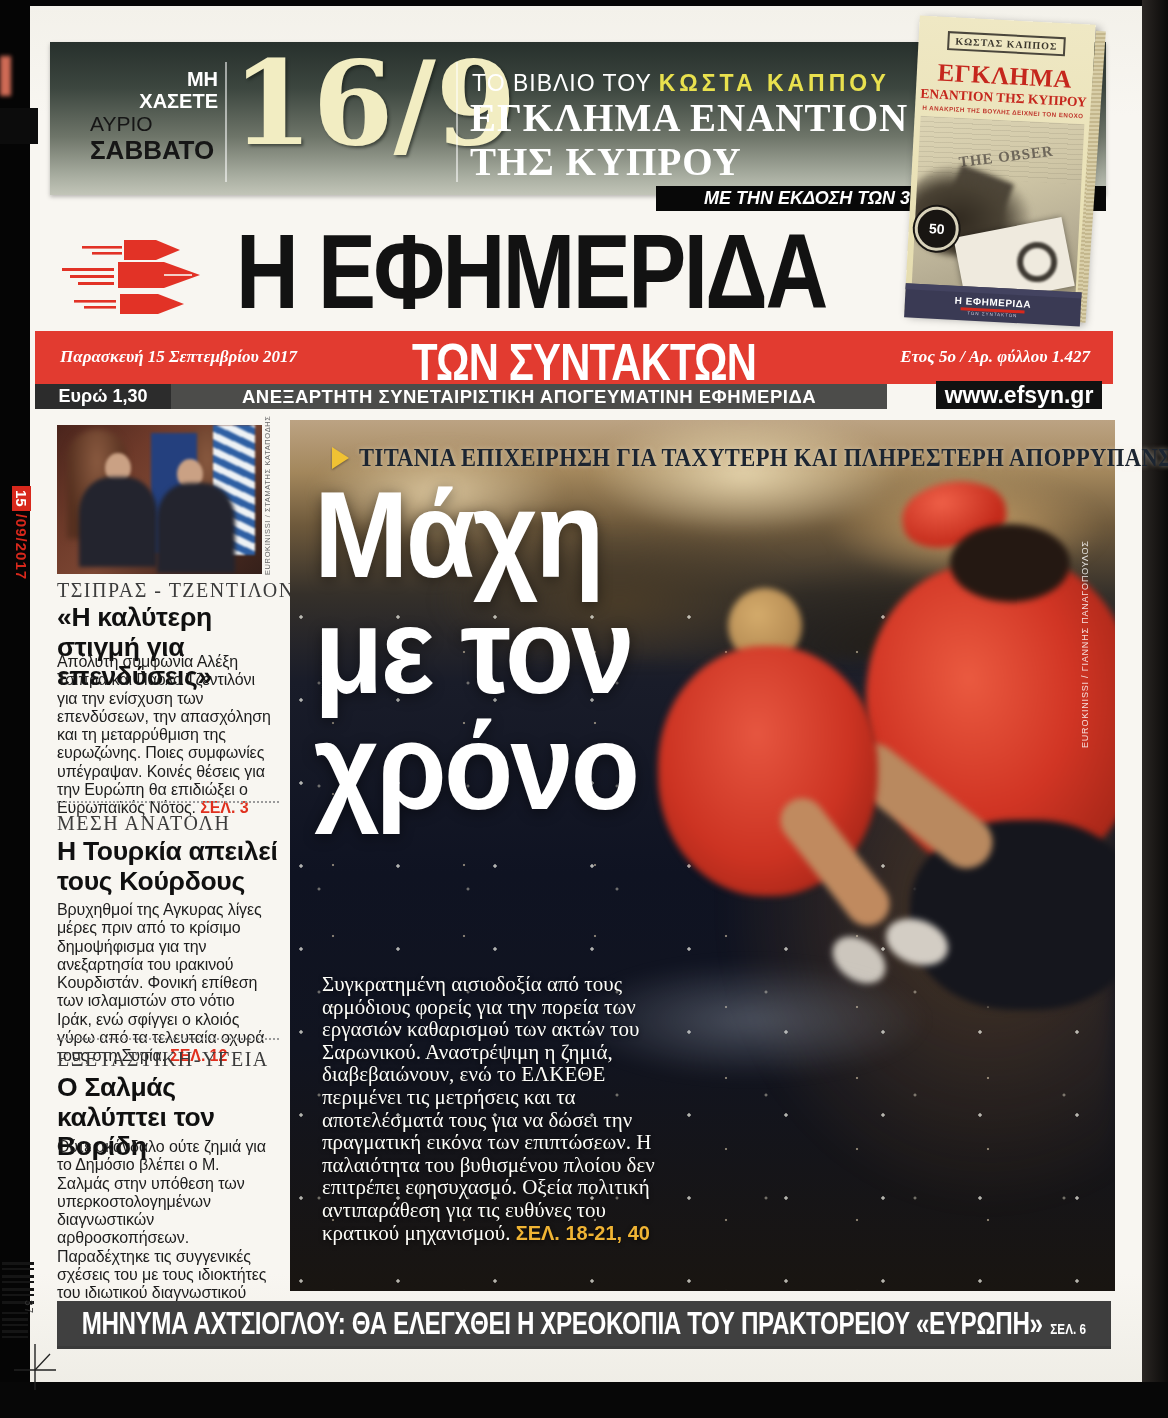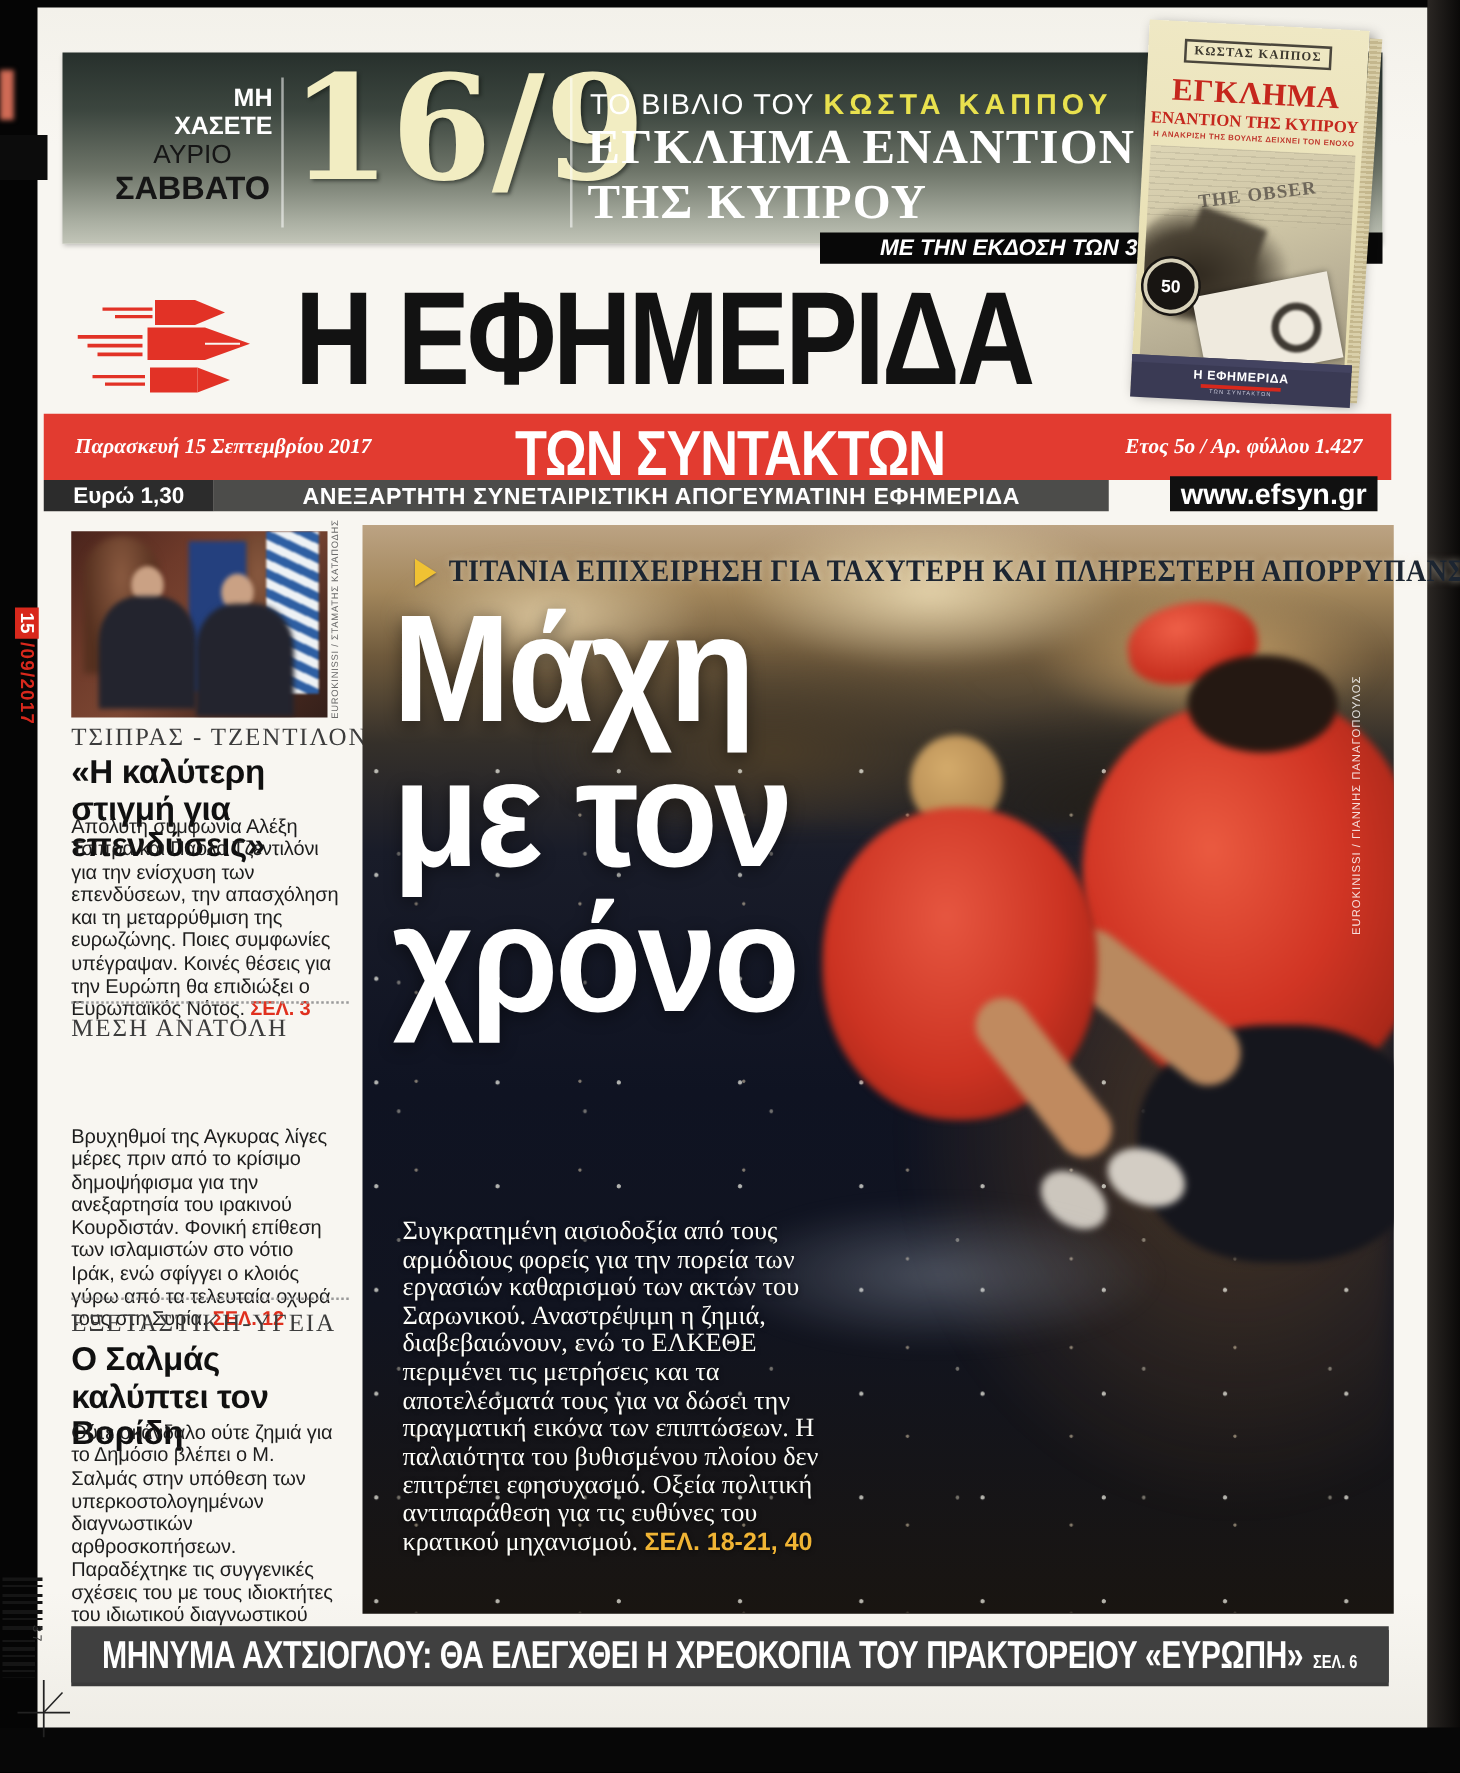--- a/index.html
+++ b/index.html
@@ -25,21 +25,21 @@
   
   .side-date{left:31px;top:486px;transform:rotate(90deg);transform-origin:0 0;display:flex;align-items:center;gap:3px;}
   .side-date-day{background:#d8281c;color:#fff;font-weight:700;font-size:15px;padding:2px 4px;line-height:1;}
   .side-date-rest{color:#d8281c;font-weight:700;font-size:15px;letter-spacing:1px;}
 
   
   .promo{left:50px;top:42px;width:1056px;height:153px;
     background:linear-gradient(180deg,#27302c 0%,#3c463f 30%,#6e7569 62%,#a9aea1 88%,#c2c5b8 100%);
     box-shadow:0 2px 4px rgba(0,0,0,.25);}
   .promo-dontmiss{left:120px;top:68px;width:98px;text-align:right;color:#fff;font-weight:700;font-size:20px;line-height:1.1;}
-  .promo-tomorrow{left:90px;top:112px;width:128px;text-align:center;color:#161616;font-size:21px;line-height:1.15;}
+  .promo-tomorrow{left:90px;top:112px;width:128px;text-align:left;color:#161616;font-size:21px;line-height:1.15;}
   .promo-tomorrow b{font-size:26px;}
   .promo-sep1{left:225px;top:62px;width:2px;height:120px;background:rgba(255,255,255,.55);}
   .promo-sep2{left:456px;top:62px;width:2px;height:120px;background:rgba(255,255,255,.55);}
   .promo-bigdate{left:232px;top:40px;width:220px;font-family:"DejaVu Serif",serif;font-weight:700;font-size:116px;line-height:1.1;
     color:#f2edc2;text-shadow:2px 2px 3px rgba(20,25,20,.55);}
   .promo-bookline{left:472px;top:70px;font-size:23px;color:#fff;letter-spacing:1px;white-space:nowrap;}
   .promo-bookline .author{color:#e9e14e;font-weight:700;letter-spacing:4px;}
   .promo-booktitle{left:470px;top:96px;font-family:"Liberation Serif",serif;font-weight:700;color:#fff;font-size:39px;line-height:1.12;letter-spacing:1px;white-space:nowrap;}
   .promo-edition{left:656px;top:186px;width:450px;height:25px;background:#080808;display:flex;align-items:center;justify-content:flex-start;}
   .promo-edition span{color:#fff;font-style:italic;font-weight:700;font-size:18px;padding-left:48px;white-space:nowrap;}
@@ -267,20 +267,21 @@
   <div class="abs lc-credit">EUROKINISSI / ΣΤΑΜΑΤΗΣ ΚΑΤΑΠΟΔΗΣ</div>
 
   <div class="abs lc-kicker lc-head-k1">ΤΣΙΠΡΑΣ - ΤΖΕΝΤΙΛΟΝΙ</div>
   <div class="abs lc-headline lc-headline-1">«Η καλύτερη στιγμή για επενδύσεις»</div>
   <div class="abs lc-body lc-body-1">
     <span>Απόλυτη συμφωνία Αλέξη Τσίπρα και Πάολο Τζεντιλόνι για την ενίσχυση των επενδύσεων, την απασχόληση και τη μεταρρύθμιση της ευρωζώνης. Ποιες συμφωνίες υπέγραψαν. Κοινές θέσεις για την Ευρώπη θα επιδιώξει ο Ευρωπαϊκός Νότος. </span><span class="page-ref">ΣΕΛ. 3</span>
   </div>
   <div class="abs lc-div lc-div-1"></div>
 
   <div class="abs lc-kicker lc-head-k2">ΜΕΣΗ ΑΝΑΤΟΛΗ</div>
+  <div class="abs lc-headline lc-headline-2">Η Τουρκία απειλεί τους Κούρδους</div>
   <div class="abs lc-body lc-body-2">
     <span>Βρυχηθμοί της Αγκυρας λίγες μέρες πριν από το κρίσιμο δημοψήφισμα για την ανεξαρτησία του ιρακινού Κουρδιστάν. Φονική επίθεση των ισλαμιστών στο νότιο Ιράκ, ενώ σφίγγει ο κλοιός γύρω από τα τελευταία οχυρά τους στη Συρία. </span><span class="page-ref">ΣΕΛ. 12</span>
   </div>
   <div class="abs lc-div lc-div-2"></div>
 
   <div class="abs lc-kicker lc-head-k3">ΕΞΕΤΑΣΤΙΚΗ-ΥΓΕΙΑ</div>
   <div class="abs lc-headline lc-headline-3">Ο Σαλμάς καλύπτει τον Βορίδη</div>
   <div class="abs lc-body lc-body-3">
     <span>Ούτε σκάνδαλο ούτε ζημιά για το Δημόσιο βλέπει ο Μ. Σαλμάς στην υπόθεση των υπερκοστολογημένων διαγνωστικών αρθροσκοπήσεων. Παραδέχτηκε τις συγγενικές σχέσεις του με τους ιδιοκτήτες του ιδιωτικού διαγνωστικού κέντρου.  </span><span class="page-ref">ΣΕΛ. 14</span>
   </div>

